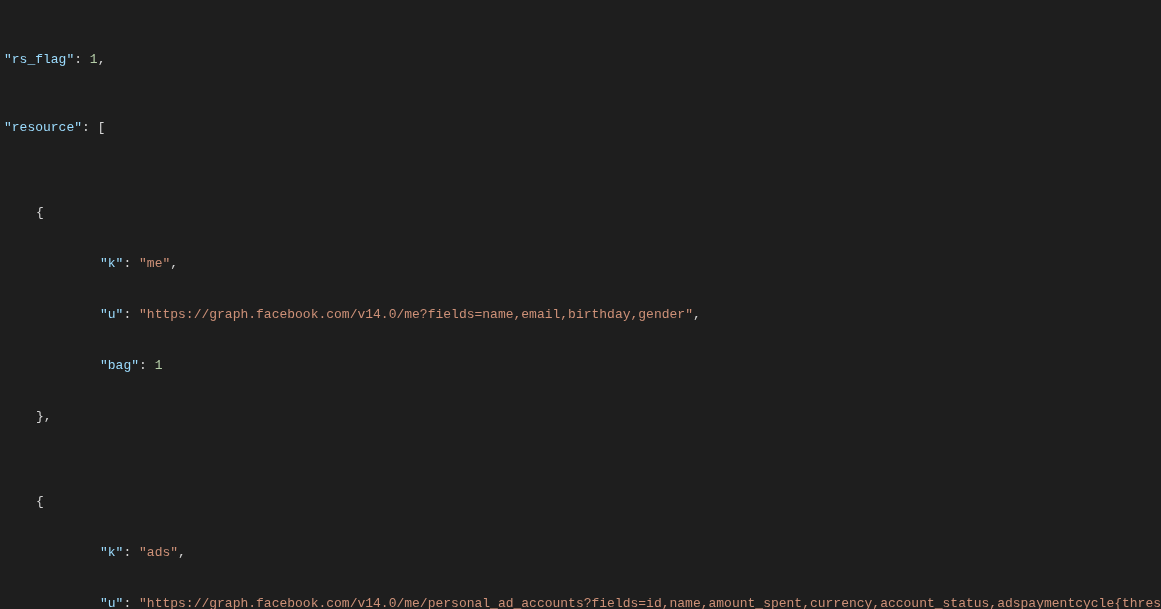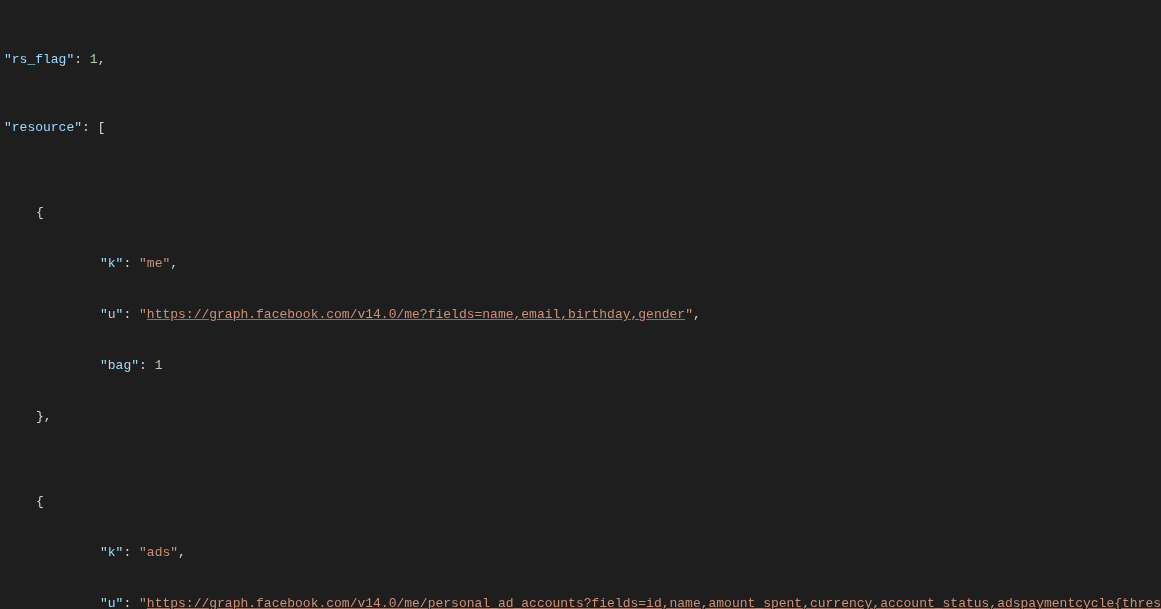--- a/index.html
+++ b/index.html
@@ -13,21 +13,21 @@
     width: 1161px;
   }
   .code {
     padding: 0 0 6px 0;
     white-space: pre;
   }
   .p  { color: #9cdcfe; }   
   .s  { color: #ce9178; }   
   .n  { color: #b5cea8; }   
   .d  { color: #d4d4d4; }   
-  .u  { text-decoration: underline; text-decoration-color: rgba(206,145,120,0.7); } 
+  .u  { text-decoration-color: rgba(206,145,120,0.7); } 
   
   .row { display:block; }
   .h0 { margin-left: 4px; }
   .h1 { margin-left: 36px; }
   .wrap3 { margin-left: 100px; display:block; overflow-wrap:break-word; word-break:break-all; max-width: 1040px;}
 </style>
 </head>
 <body>
 
 <div class="code">

